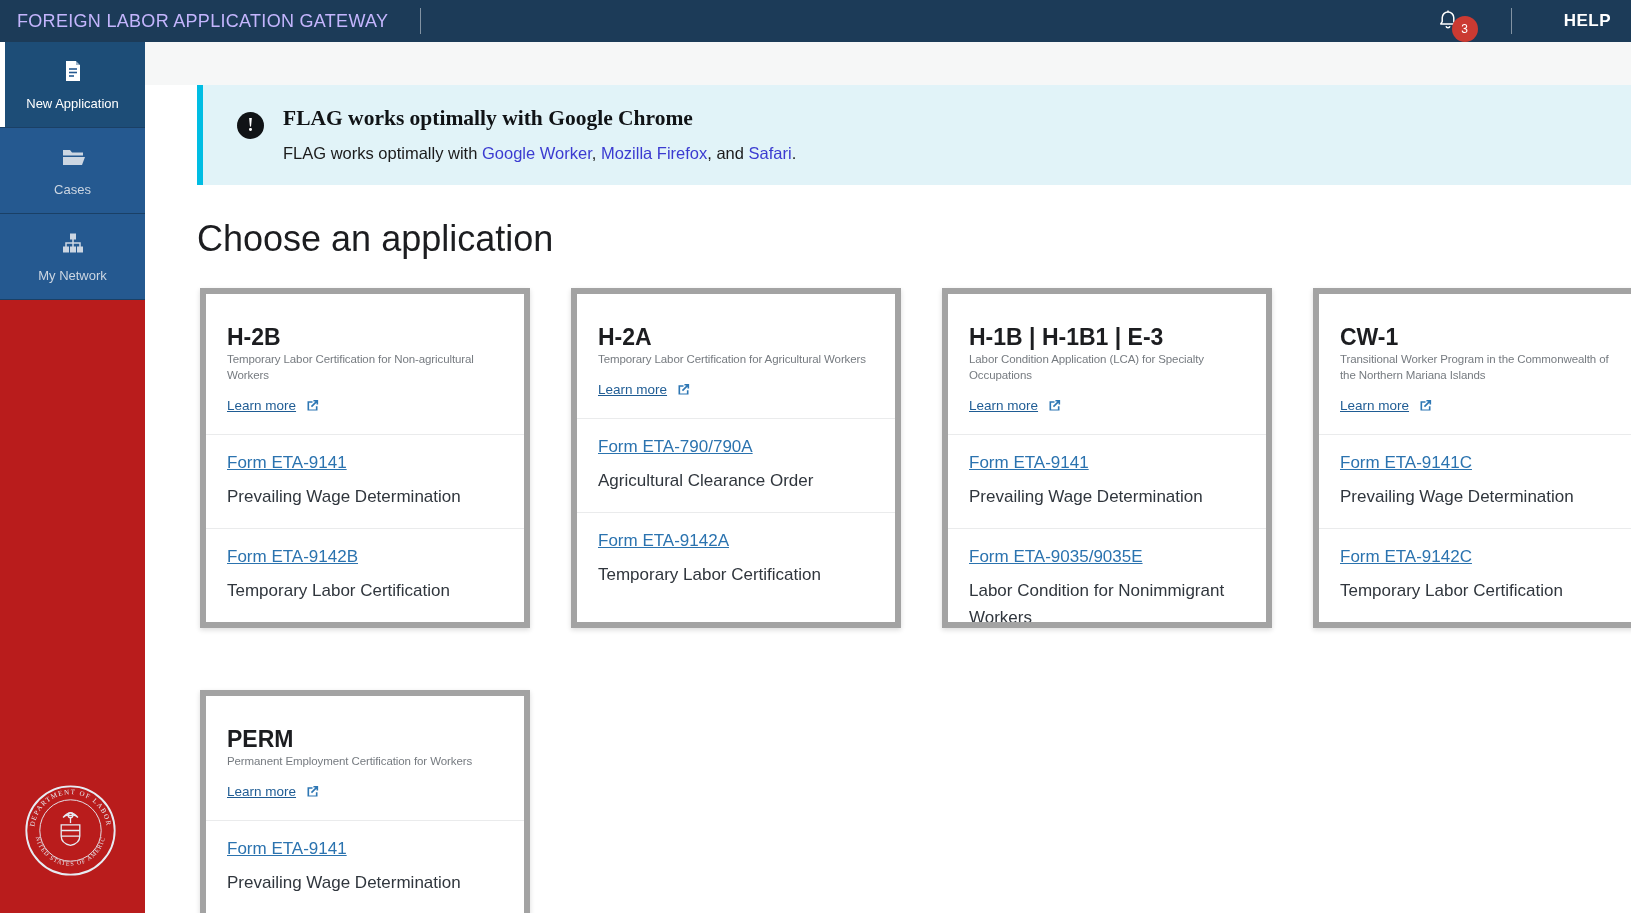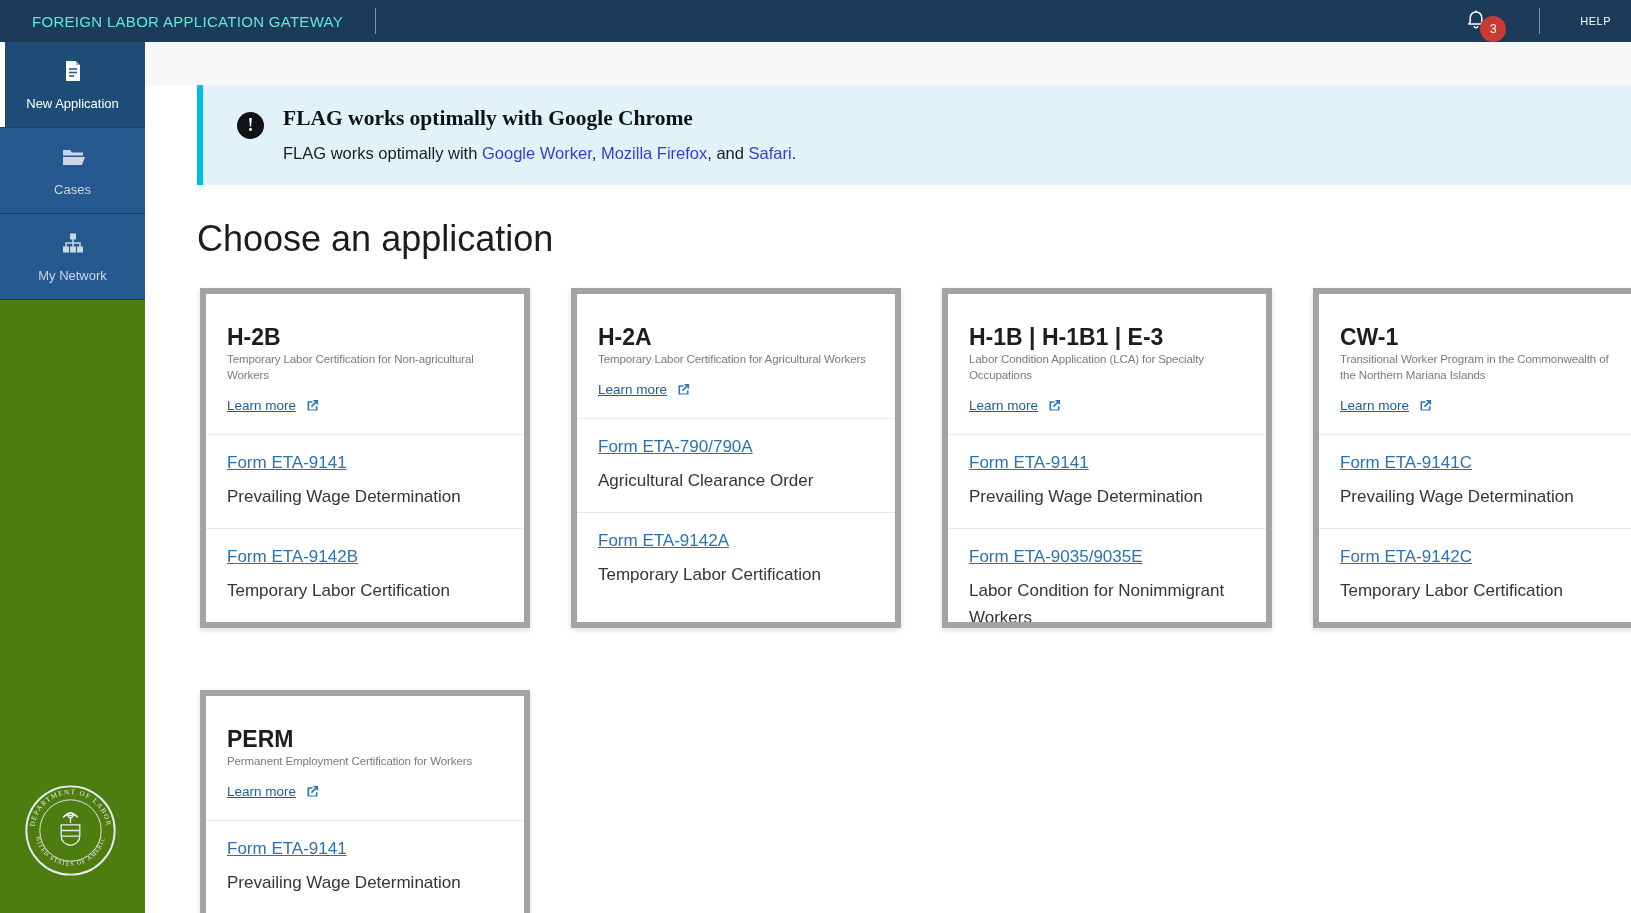--- a/index.html
+++ b/index.html
@@ -2,36 +2,36 @@
 <html><head>
 <meta charset="utf-8">
 <style>
   * { margin:0; padding:0; box-sizing:border-box; }
   html,body { width:1631px; height:913px; overflow:hidden; background:#fff;
               font-family:"Liberation Sans", sans-serif; }
 
   
   .topbar { position:absolute; top:0; left:0; width:1631px; height:42px;
             background:#1c3b58; display:flex; align-items:center; z-index:20; }
-  .brand { margin-left:32px; color:#5eead4; font-size:15px; letter-spacing:.3px;
+  .brand { margin-left:17px; color:#c4b5fd; font-size:18px; letter-spacing:.3px;
            text-decoration:none; white-space:nowrap; }
   .tb-div { width:1px; height:26px; background:rgba(255,255,255,.45); }
   .tb-div.after-brand { margin-left:32px; }
   .tb-right { margin-left:auto; display:flex; align-items:center; }
   .bell-wrap { position:relative; width:24px; height:24px; margin-right:50px; cursor:pointer; }
   .bell-wrap svg { width:22px; height:22px; display:block; margin-top:0; }
   .badge { position:absolute; left:15px; top:7px; width:26px; height:26px;
            border-radius:50%; background:#cb3a32; color:#fff; font-size:12px;
            display:flex; align-items:center; justify-content:center; }
-  .help { margin:0 20px 0 40px; color:#fff; font-weight:normal; font-size:11px;
+  .help { margin:0 20px 0 52px; color:#fff; font-weight:bold; font-size:17px;
           letter-spacing:.5px; text-decoration:none; }
 
   
   .sidebar { position:absolute; top:42px; left:0; bottom:0; width:145px;
-             background:#4d7c0f; z-index:10; }
+             background:#b91c1c; z-index:10; }
   .side-item { height:86px; display:flex; flex-direction:column; align-items:center;
                justify-content:center; gap:9px; border-bottom:1px solid #1a4066;
                cursor:pointer; background:#255990; }
   .side-item.active { background:#1d4d77; box-shadow:inset 5px 0 0 #ffffff; }
   .side-item .lbl { font-size:13px; color:#ccd6e2; }
   .side-item.active .lbl { color:#ffffff; }
   .side-item svg { width:24px; height:24px; }
   .seal { position:absolute; left:24px; bottom:36px; width:93px; height:93px; }
 
   

